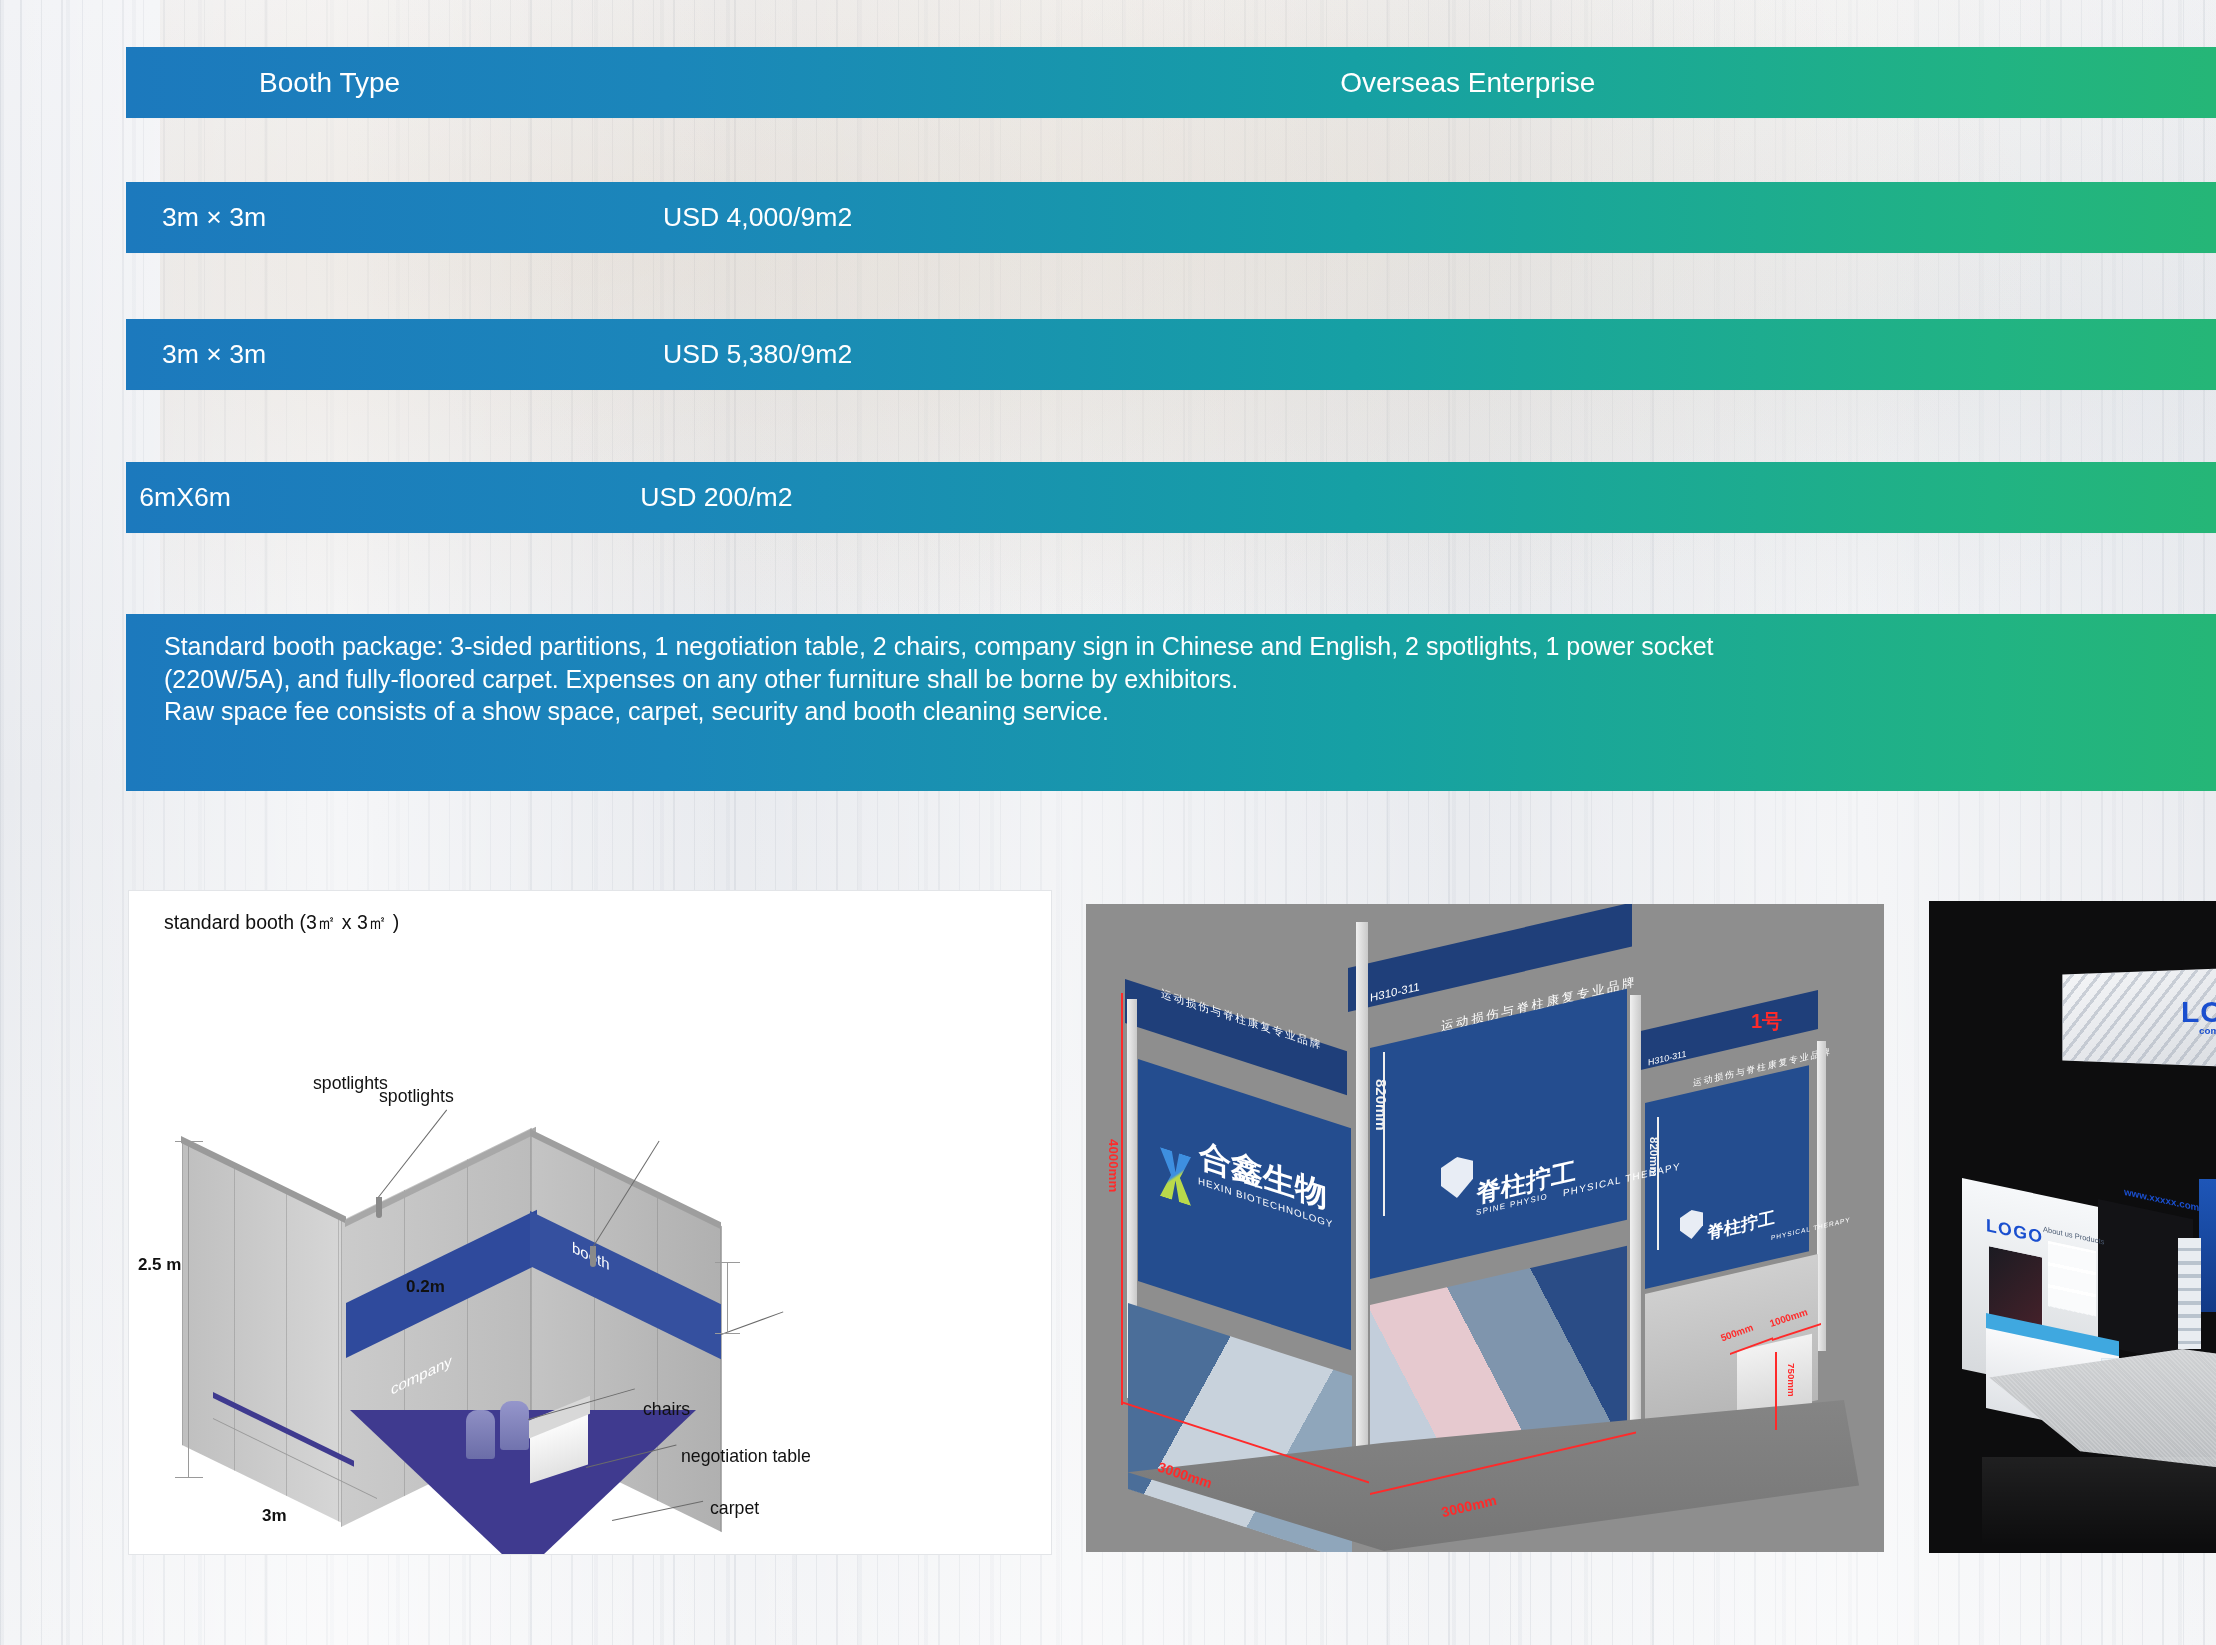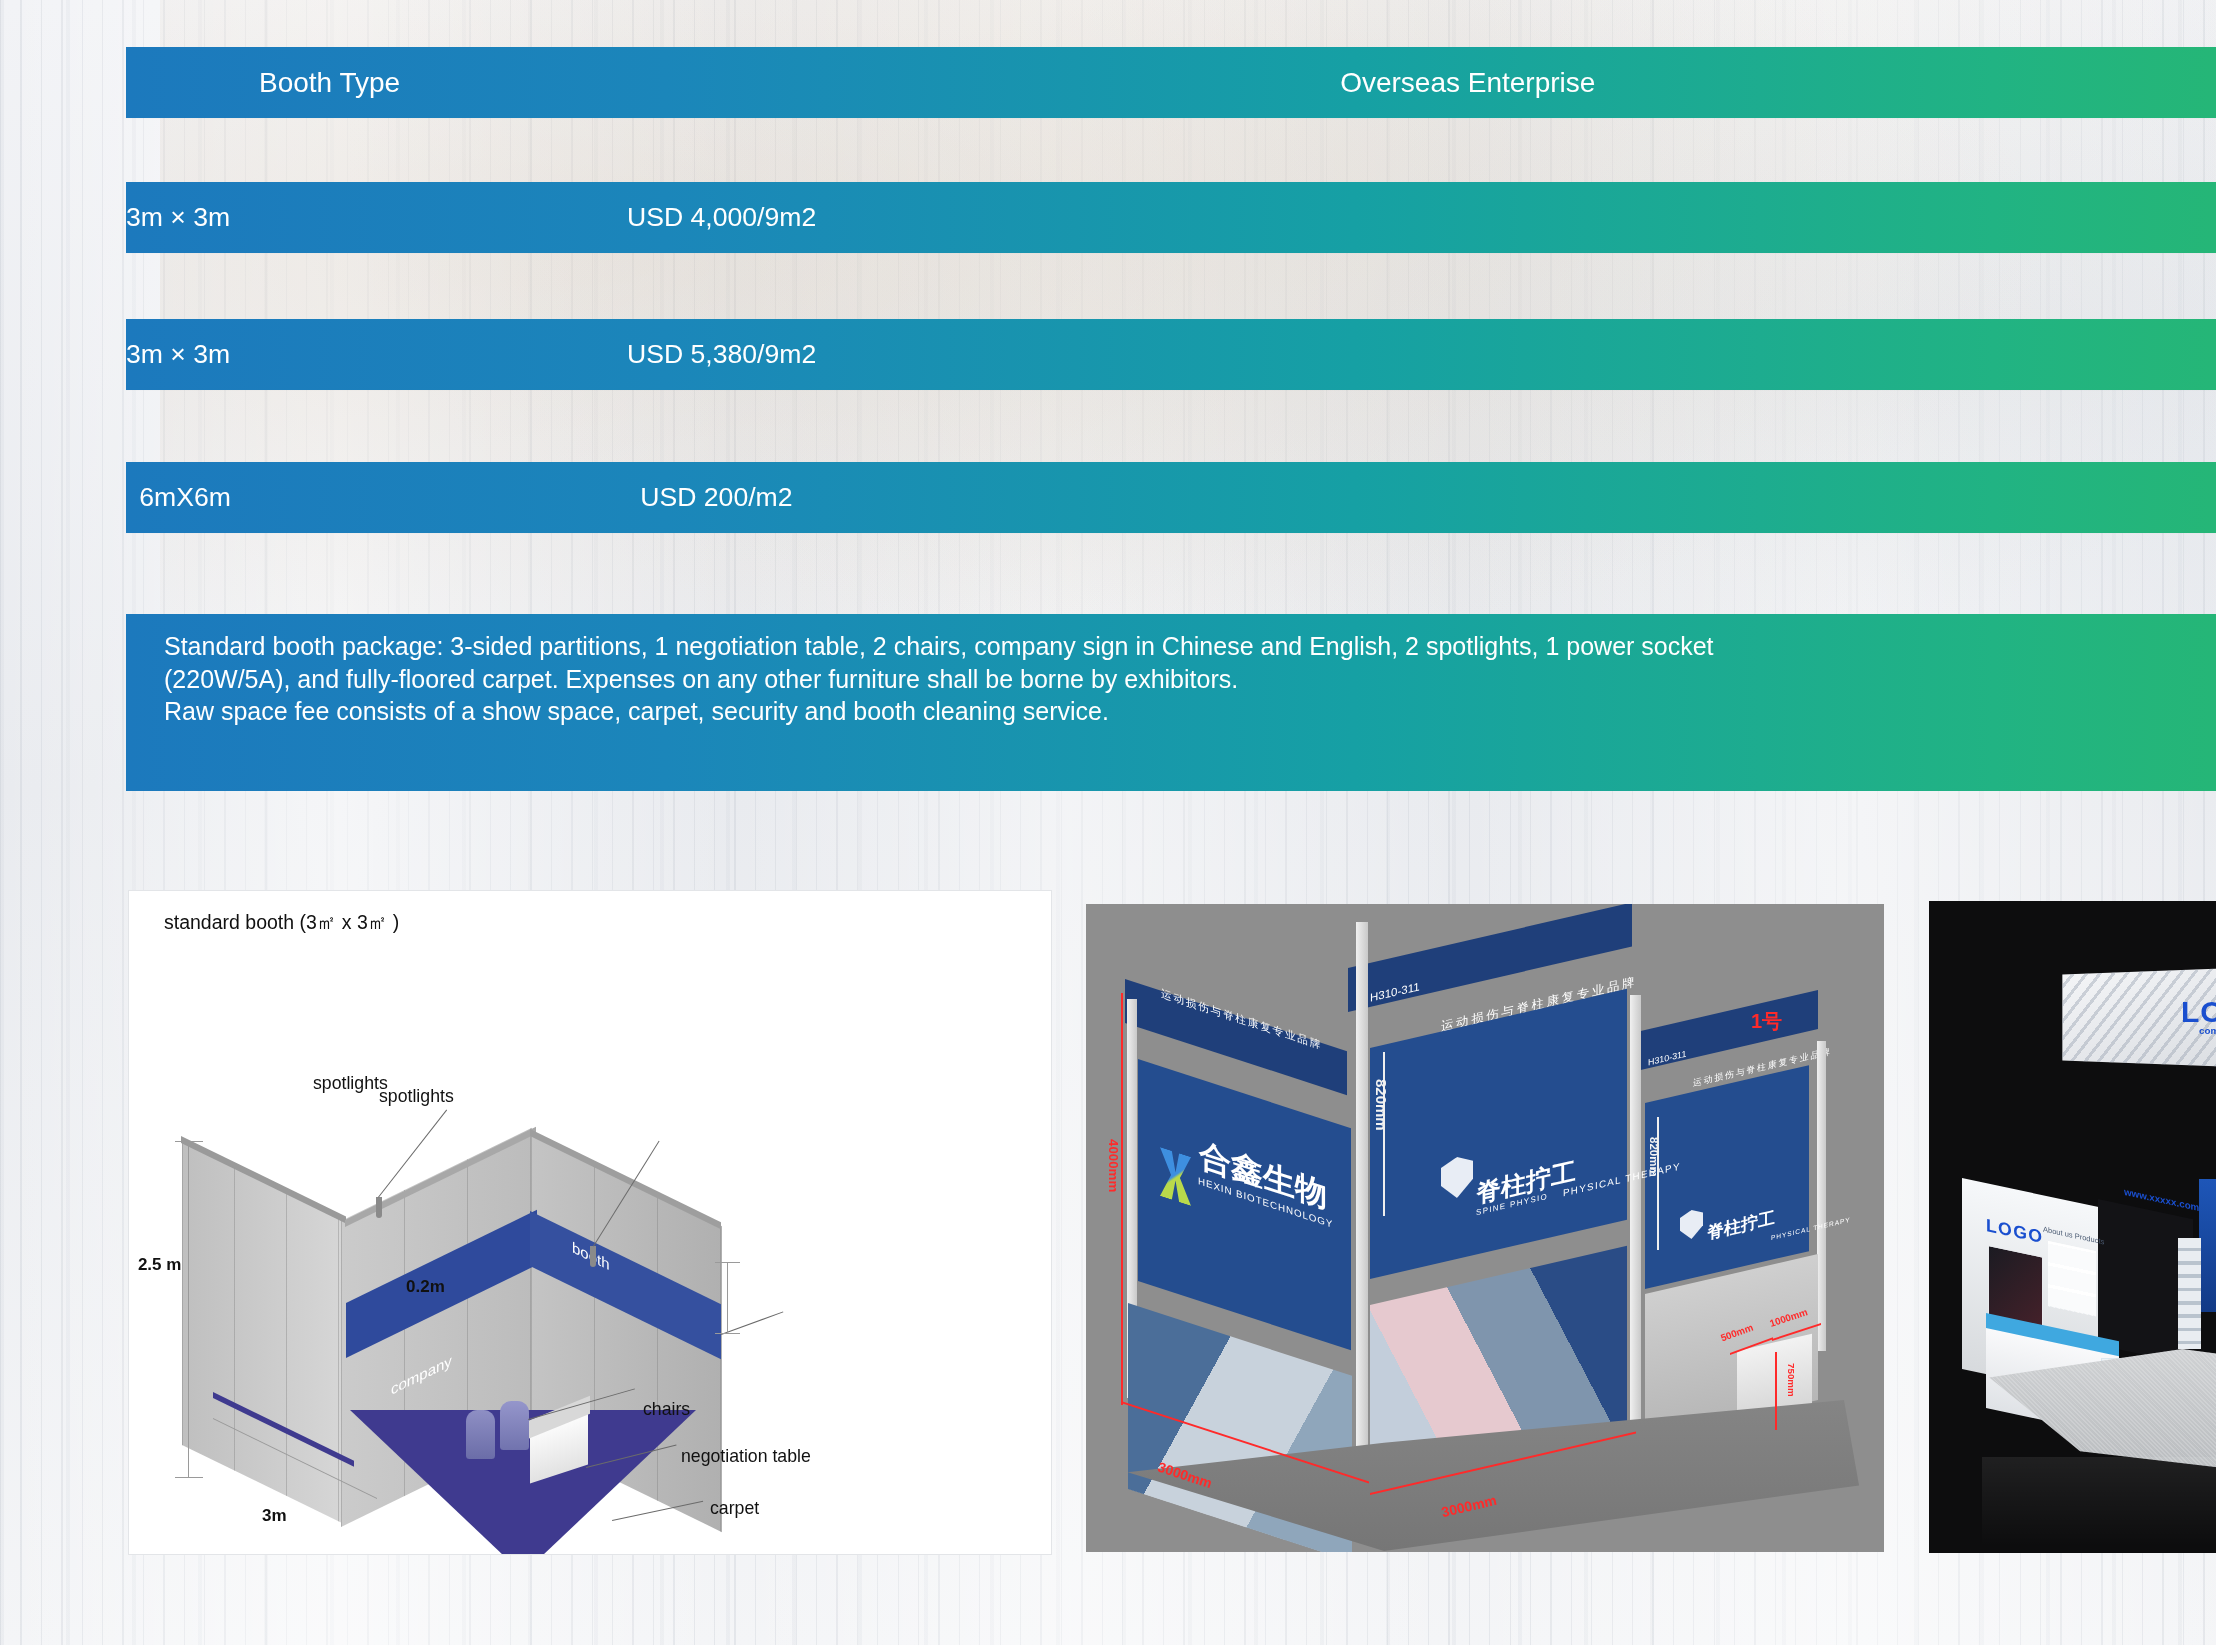--- a/index.html
+++ b/index.html
@@ -32,21 +32,21 @@
   }
   .page{position:relative;z-index:2;width:2815px;height:1646px;}
 
   
   .row{
     position:absolute;height:71px;
     background:linear-gradient(90deg,#1c79bd 0%,#1b86ba 22%,#16a0a4 50%,#21b383 76%,#2cbb63 100%);
     display:flex;align-items:center;
     box-shadow:0 0.4px 0 rgba(0,0,0,.04);
   }
-  .cell{color:#ffffff;font-weight:400;white-space:nowrap;}
+  .cell{color:#ffffff;font-weight:400;white-space:nowrap;margin-left:36px;}
   .c-name{font-size:28px;}
   .c-size{font-size:26.6px;}
   .c-price{font-size:26.6px;}
   .hdr .c-name{font-size:28px;}
   .hdr .c-head2{font-size:28px;}
 
   
   .note{
     position:absolute;
     background:linear-gradient(90deg,#1c79bd 0%,#1b86ba 22%,#16a0a4 50%,#21b383 76%,#2cbb63 100%);

